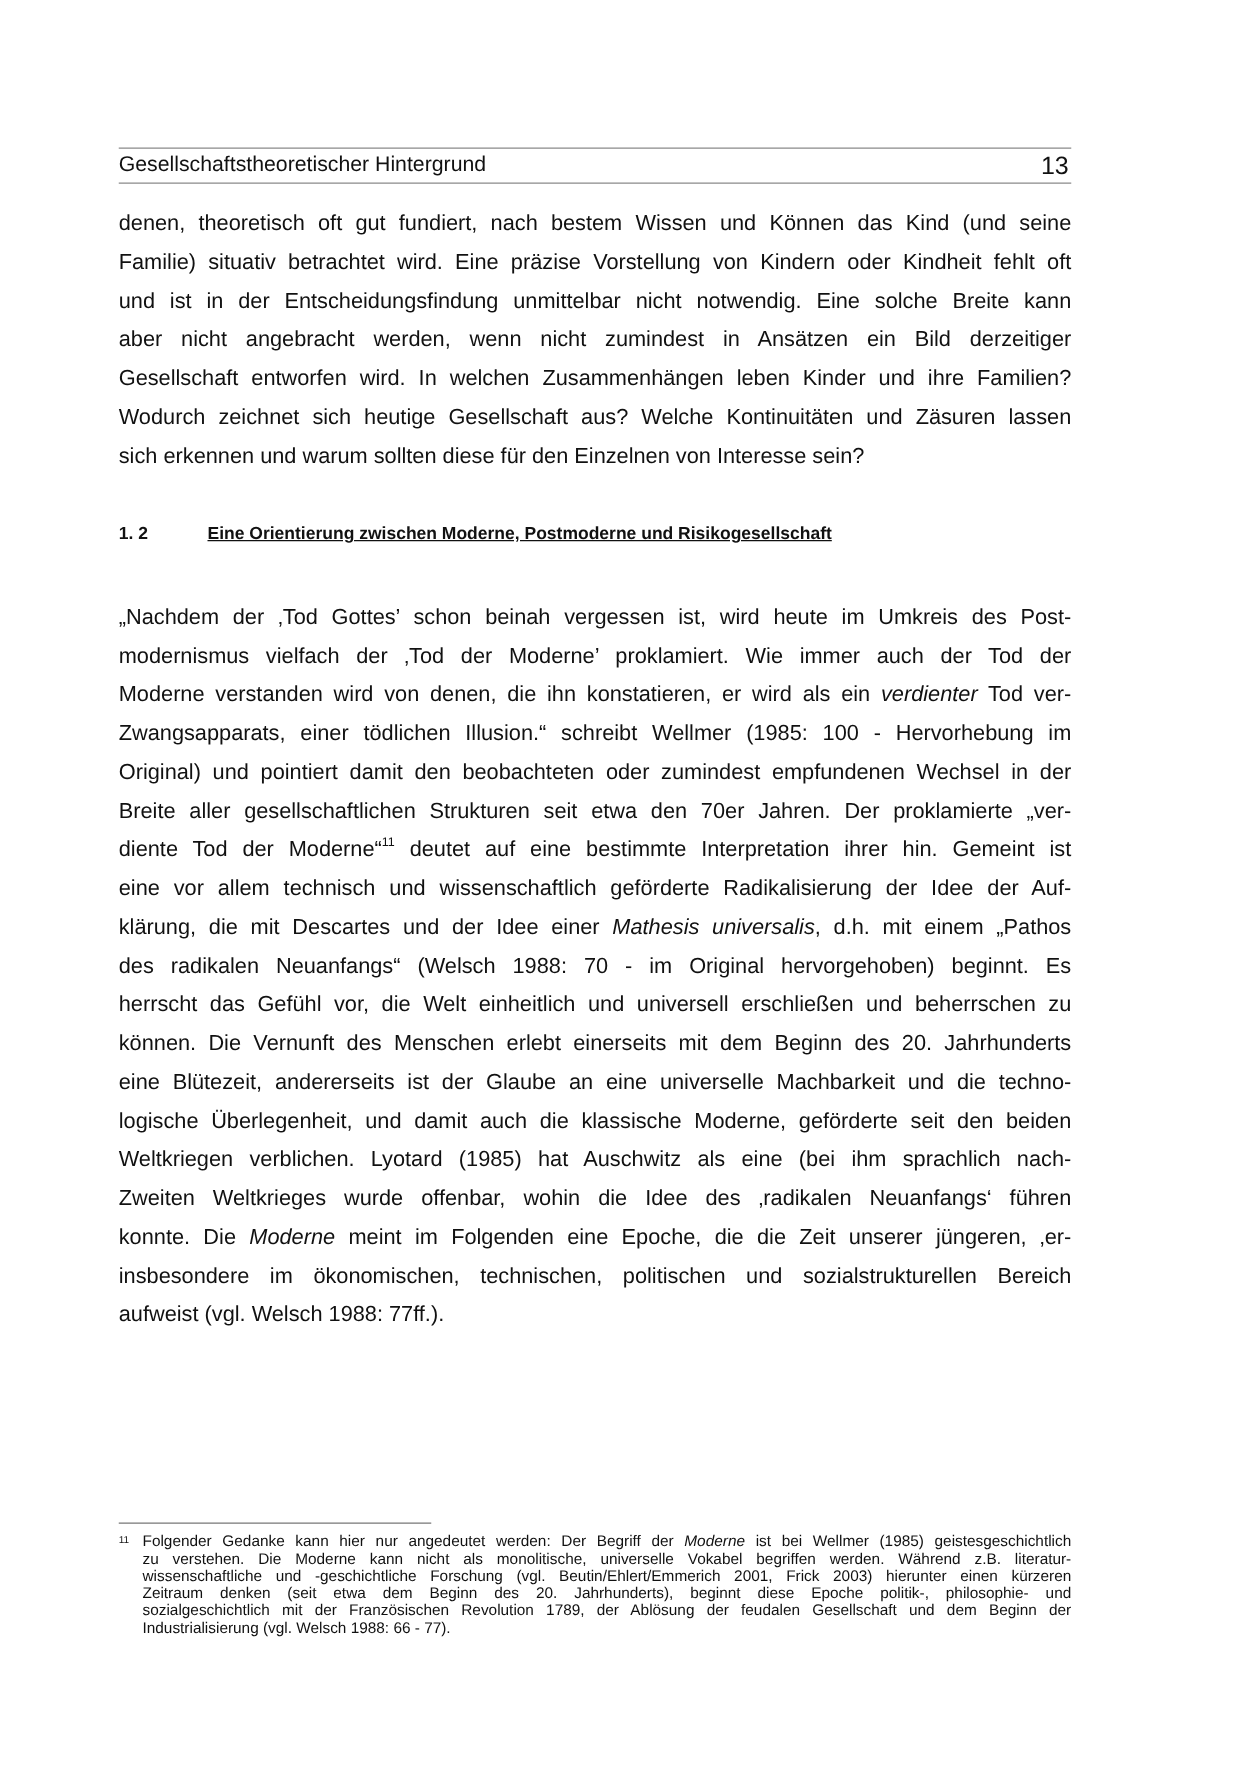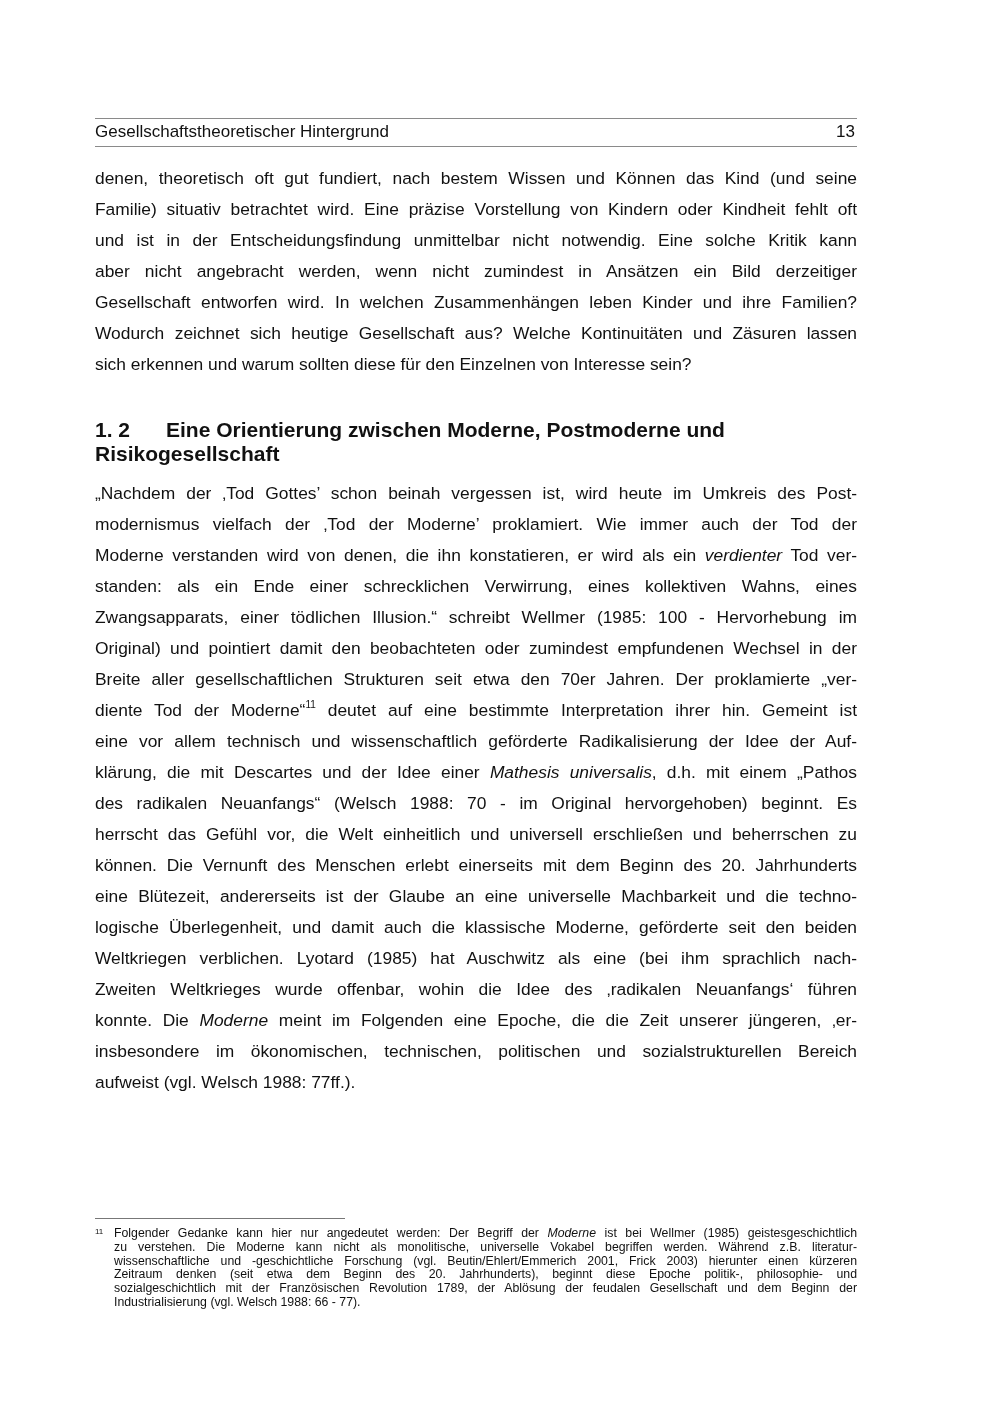--- a/index.html
+++ b/index.html
@@ -1,23 +1,23 @@
 <!DOCTYPE html>
 <html><head>
 <meta charset="utf-8">
 <style>
   html, body { margin: 0; padding: 0; background: #ffffff; }
   body { width: 1000px; height: 1415px; position: relative; overflow: hidden; font-family: "Liberation Sans", sans-serif; color: #111; }
   .page { position: absolute; left: 0; top: 0; width: 864px; height: 1415px; }
   .header { position: absolute; left: 95px; width: 762px; top: 118px; height: 27px; border-top: 1px solid #8a8a8a; border-bottom: 1px solid #8a8a8a; }
   .header .title { position: absolute; left: 0; top: 3px; font-size: 17px; }
-  .header .pageno { position: absolute; right: 2px; top: 3px; font-size: 17px; }
+  .header .pageno { position: absolute; right: 2px; top: 3px; font-size: 20px; }
   .body-text { position: absolute; left: 95px; width: 762px; font-size: 17.4px; line-height: 31px; text-align: justify; }
   #para1 { top: 163px; }
-  .heading { position: absolute; left: 95px; top: 418px; font-size: 21px; font-weight: bold; }
+  .heading { position: absolute; left: 95px; top: 418px; font-size: 14px; font-weight: bold; text-decoration: underline; }
   .heading .num { display: inline-block; width: 71px; }
   #para2 { top: 478px; }
   .line { display: block; text-align: justify; text-align-last: justify; white-space: nowrap; }
   .line.last { text-align-last: left; }
   .line span { white-space: normal; }
   sup { font-size: 10px; line-height: 0; position: relative; top: -1px; vertical-align: super; }
   .fn-rule { position: absolute; left: 95px; top: 1218px; width: 250px; height: 1px; background: #777; }
   .footnote { position: absolute; left: 95px; top: 1227px; width: 762px; font-size: 12.3px; line-height: 13.8px; }
   .footnote .fn-mark { position: absolute; left: 0; top: -2px; font-size: 8px; }
   .footnote .fn-body { margin-left: 19px; text-align: justify; }
@@ -31,36 +31,35 @@
 <div class="page">
 
   <div class="header">
     <span class="title">Gesellschaftstheoretischer Hintergrund</span>
     <span class="pageno">13</span>
   </div>
 
   <div class="body-text" id="para1">
     <span class="line">denen, theoretisch oft gut fundiert, nach bestem Wissen und Können das Kind (und seine</span>
     <span class="line">Familie) situativ betrachtet wird. Eine präzise Vorstellung von Kindern oder Kindheit fehlt oft</span>
-    <span class="line">und ist in der Entscheidungsfindung unmittelbar nicht notwendig. Eine solche Kritik kann</span>
+    <span class="line">und ist in der Entscheidungsfindung unmittelbar nicht notwendig. Eine solche Breite kann</span>
     <span class="line">aber nicht angebracht werden, wenn nicht zumindest in Ansätzen ein Bild derzeitiger</span>
     <span class="line">Gesellschaft entworfen wird. In welchen Zusammenhängen leben Kinder und ihre Familien?</span>
     <span class="line">Wodurch zeichnet sich heutige Gesellschaft aus? Welche Kontinuitäten und Zäsuren lassen</span>
     <span class="line last">sich erkennen und warum sollten diese für den Einzelnen von Interesse sein?</span>
   </div>
 
   <div class="heading">
     <span class="num">1. 2</span><span>Eine Orientierung zwischen Moderne, Postmoderne und Risikogesellschaft</span>
   </div>
 
   <div class="body-text" id="para2">
     <span class="line">„Nachdem der ‚Tod Gottes’ schon beinah vergessen ist, wird heute im Umkreis des Post-</span>
     <span class="line">modernismus vielfach der ‚Tod der Moderne’ proklamiert. Wie immer auch der Tod der</span>
     <span class="line"><span>Moderne verstanden wird von denen, die ihn konstatieren, er wird als ein </span><i>verdienter</i><span> Tod ver-</span></span>
-    <span class="line">standen: als ein Ende einer schrecklichen Verwirrung, eines kollektiven Wahns, eines</span>
     <span class="line">Zwangsapparats, einer tödlichen Illusion.“ schreibt Wellmer (1985: 100 - Hervorhebung im</span>
     <span class="line">Original) und pointiert damit den beobachteten oder zumindest empfundenen Wechsel in der</span>
     <span class="line">Breite aller gesellschaftlichen Strukturen seit etwa den 70er Jahren. Der proklamierte „ver-</span>
     <span class="line"><span>diente Tod der Moderne“</span><sup>11</sup><span> deutet auf eine bestimmte Interpretation ihrer hin. Gemeint ist</span></span>
     <span class="line">eine vor allem technisch und wissenschaftlich geförderte Radikalisierung der Idee der Auf-</span>
     <span class="line"><span>klärung, die mit Descartes und der Idee einer </span><i>Mathesis universalis</i><span>, d.h. mit einem „Pathos</span></span>
     <span class="line">des radikalen Neuanfangs“ (Welsch 1988: 70 - im Original hervorgehoben) beginnt. Es</span>
     <span class="line">herrscht das Gefühl vor, die Welt einheitlich und universell erschließen und beherrschen zu</span>
     <span class="line">können. Die Vernunft des Menschen erlebt einerseits mit dem Beginn des 20. Jahrhunderts</span>
     <span class="line">eine Blütezeit, andererseits ist der Glaube an eine universelle Machbarkeit und die techno-</span>

